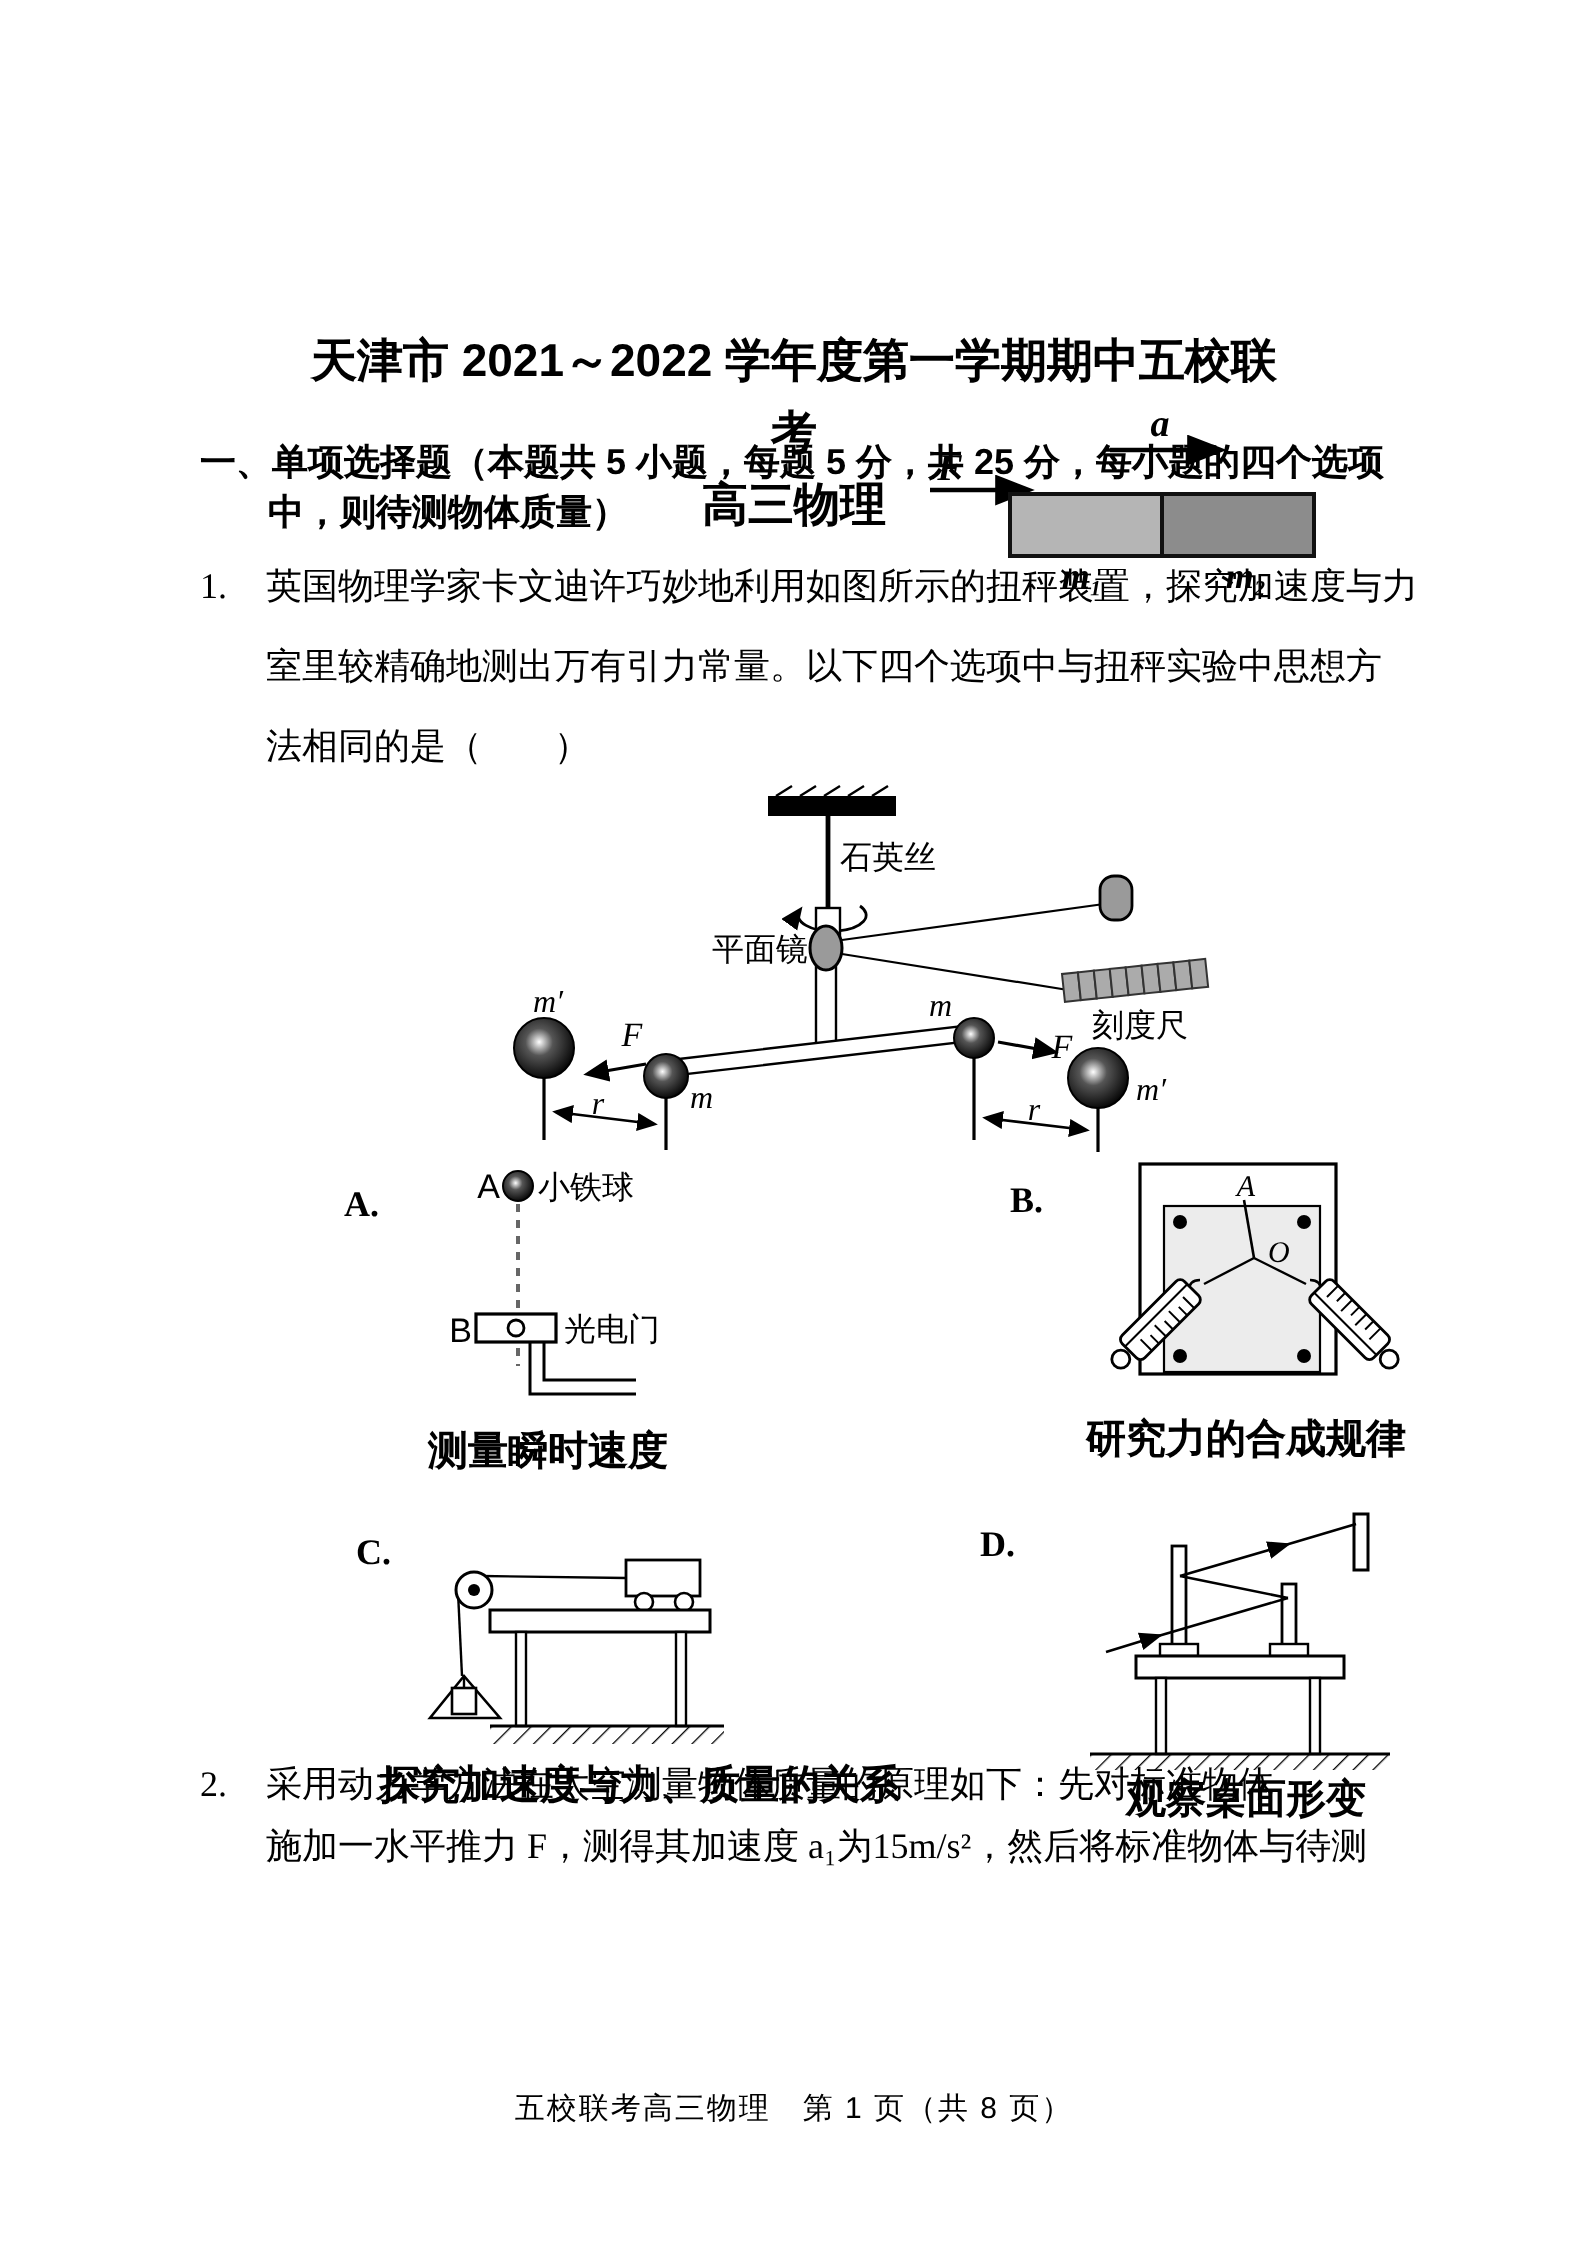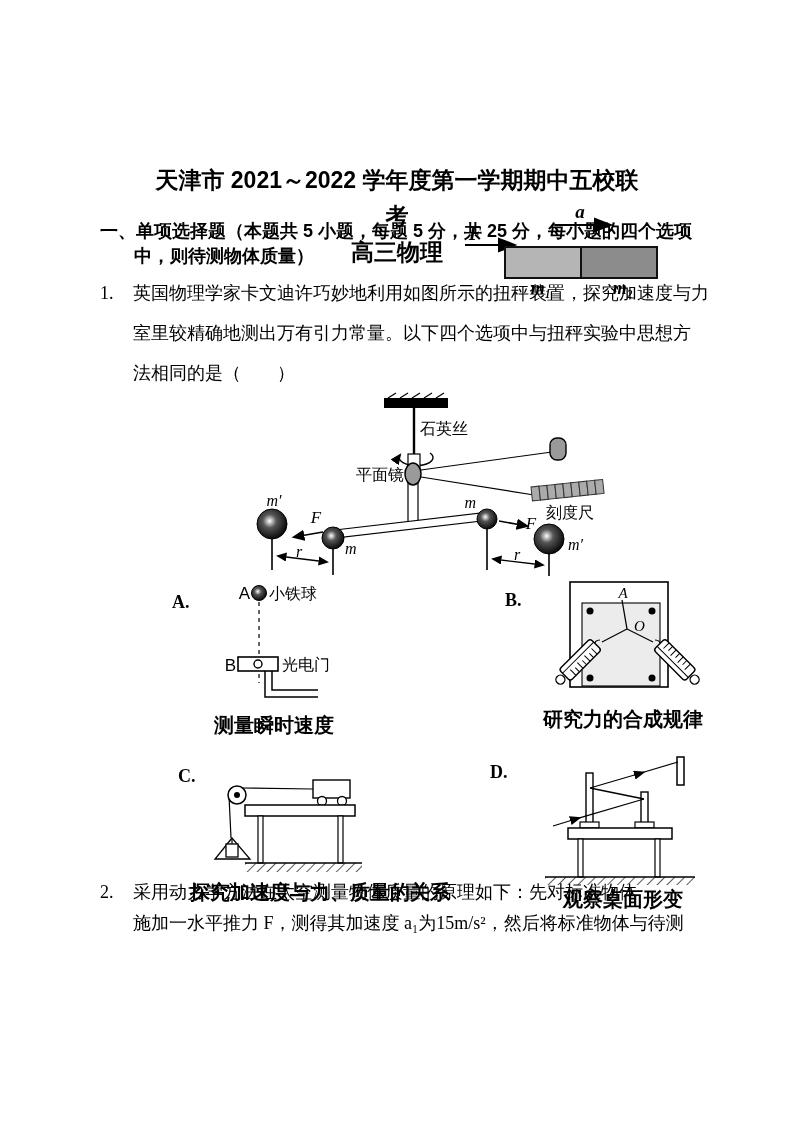--- a/index.html
+++ b/index.html
@@ -243,14 +243,15 @@
     <line x1="23" y1="125" x2="173" y2="125" stroke="#000" stroke-width="1.6"></line>
     <rect x="23" y="125" width="150" height="8" fill="url(#hd)"></rect>
   </svg>
   <div class="caption" style="left:563px;top:886px">观察桌面形变</div>
 
   <div class="txt question q2">
     <div class="qline"><span class="qnum">2.</span><span>采用动力学方法在太空测量物体质量的原理如下：先对标准物体</span></div>
     <div class="qline qindent">施加一水平推力 F，测得其加速度 a₁为15m/s²，然后将标准物体与待测</div>
   </div>
 
+  <div class="txt footer">五校联考高三物理　第 1 页（共 8 页）</div>
 
 </div>
 
 </body></html>

